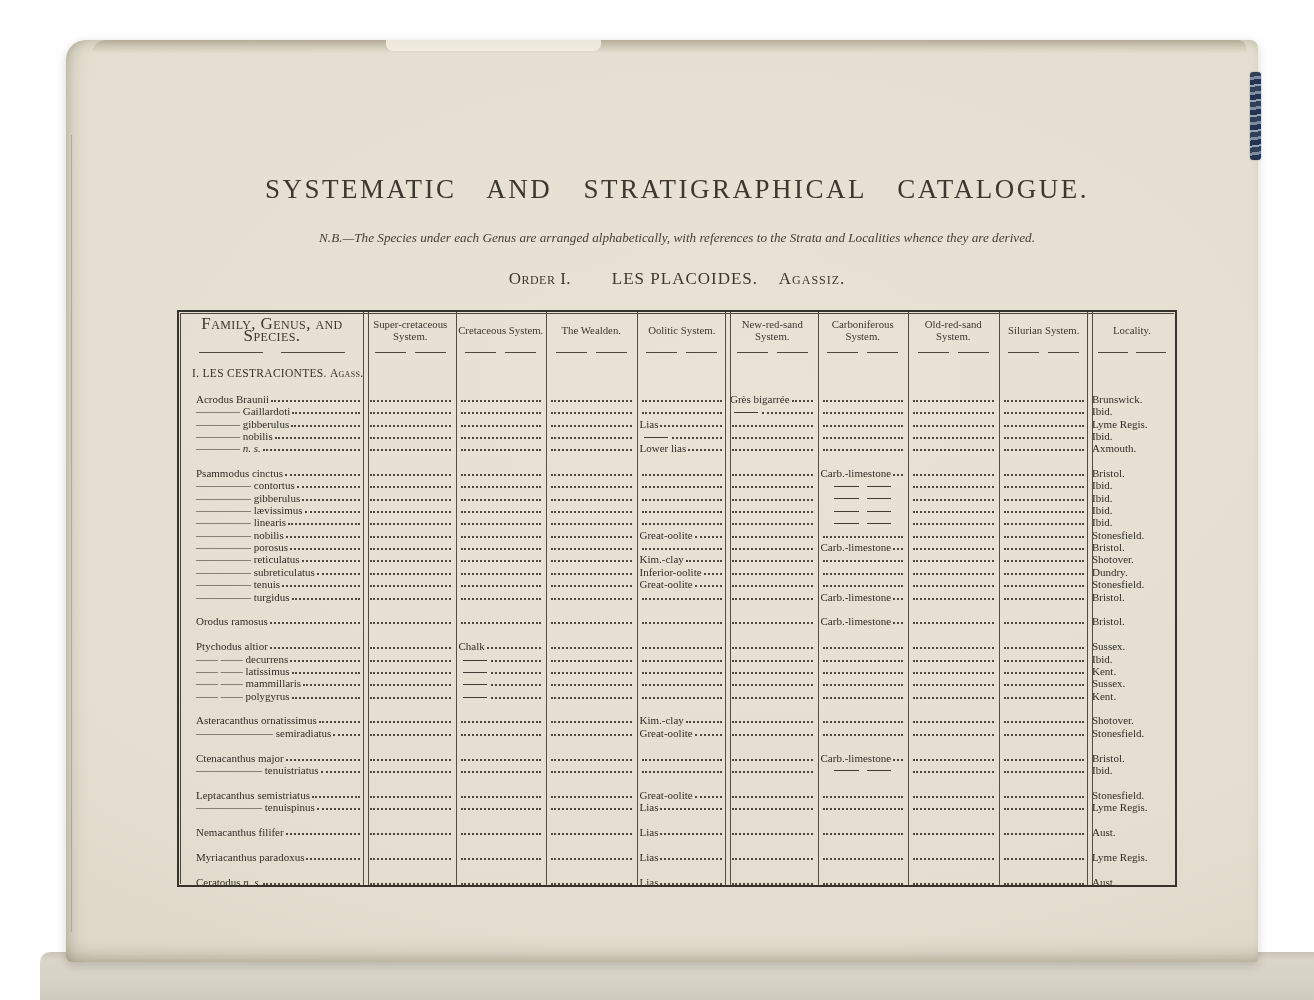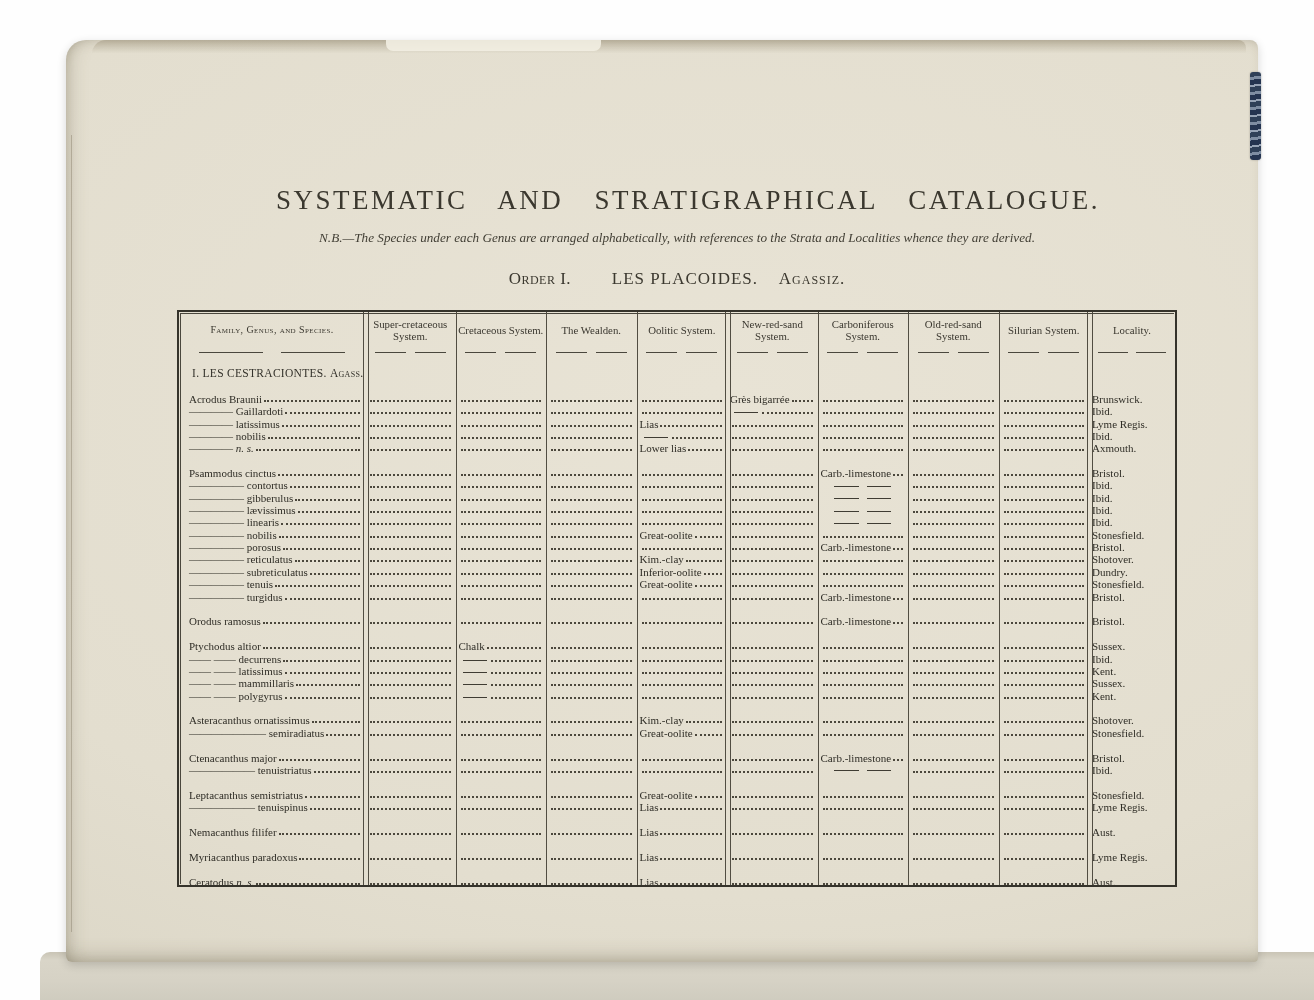--- a/index.html
+++ b/index.html
@@ -22,50 +22,50 @@
         background:linear-gradient(180deg,rgba(140,128,100,.38),rgba(140,128,100,0) 75%);
         border-radius:14px 8px 0 0;}
   .page-top-notch{position:absolute;top:0;left:320px;width:215px;height:11px;
         background:rgba(242,238,226,.9);border-radius:0 0 7px 7px;}
   .page-left-edge{position:absolute;left:5px;top:95px;bottom:30px;width:1px;
         background:rgba(118,106,82,.35);}
   .marble-edge{position:absolute;right:-3px;top:32px;width:11px;height:88px;border-radius:3px;
         background:repeating-linear-gradient(172deg,#2f4058 0 5px,#7e8da2 5px 8px,#243450 8px 13px,#97a4b6 13px 15px);
         box-shadow:0 0 2px rgba(0,0,0,.3);}
   
-  .title{position:absolute;left:111px;top:134px;width:1000px;margin:11px;text-align:center;
+  .title{position:absolute;left:111px;top:134px;width:1000px;margin:0;text-align:center;
         font-size:27px;font-weight:normal;letter-spacing:2.5px;word-spacing:22px;color:#3b382f;}
   .nb{position:absolute;left:81px;top:190px;width:1060px;margin:0;text-align:center;
         font-size:13.2px;color:#413e34;font-style:italic;}
   .order{position:absolute;left:111px;top:229px;width:1000px;margin:0;text-align:center;
         font-size:17px;color:#3b382f;letter-spacing:.5px;}
   .order-label{font-variant:small-caps;margin-right:36px;}
   .order-name{margin-right:16px;letter-spacing:1px;}
   .order-author{font-variant:small-caps;letter-spacing:1px;}
   
   .catalogue-table{position:absolute;left:111px;top:270px;width:1000px;height:577px;
         box-sizing:border-box;border:2.5px solid #35332b;display:flex;flex-direction:column;}
   .catalogue-table::before{content:"";position:absolute;inset:1px;
         border-top:1px solid #4a473d;border-left:1px solid #4a473d;pointer-events:none;z-index:5;}
   .grid-row{display:grid;grid-template-columns:186px repeat(8,1fr) 86px;}
   .thead{height:46px;flex:0 0 46px;}
   .hcell{position:relative;display:flex;flex-direction:column;justify-content:center;
         text-align:center;font-size:10.8px;line-height:12.5px;color:#3a372f;
         padding:0 2px 10px 2px;box-sizing:border-box;overflow:hidden;}
-  .hcell-first .hlabel{font-variant:small-caps;font-size:10px;letter-spacing:.4px;}
+  .hcell-first .hlabel{font-variant:small-caps;font-size:17px;letter-spacing:.4px;}
   .hrule{position:absolute;bottom:5px;left:11%;right:11%;height:1px;
         background:linear-gradient(90deg,#4a473d 0 44%,transparent 44% 56%,#4a473d 56% 100%);}
   .tbody{position:relative;flex:1;overflow:hidden;}
   .section-heading{margin:9px 0 0 13px;font-size:11.5px;line-height:13px;color:#33312a;letter-spacing:.3px;}
   .sh-author{font-variant:small-caps;}
   .group{margin-top:12.5px;}
   .row{height:12.35px;}
   .cell{display:flex;align-items:flex-end;overflow:hidden;padding:0 3px;}
   .txt,.name,.loc{font-size:11px;line-height:12px;white-space:nowrap;color:#2f2d26;}
-  .species-cell{padding-left:10px;}
+  .species-cell{padding-left:17px;}
   .loc-cell{text-align:right;}
   .dots{flex:1 1 auto;height:0;border-bottom:2px dotted #4b473c;margin:0 2px 3px 2px;min-width:5px;}
   .dseg{flex:0 0 24px;height:0;border-bottom:1.4px solid #3f3c33;margin:0 2px 4px 4px;}
   .ditto{width:68%;margin:0 auto 4.5px auto;display:flex;gap:8px;align-self:flex-end;}
   .ditto span{flex:1;height:0;border-top:1.4px solid #3f3c33;}
   .vline{position:absolute;top:0;bottom:0;width:1px;background:#514d42;z-index:4;}
   .vline.double{width:4px;background:none;border-left:1px solid #514d42;border-right:1px solid #514d42;}
 </style>
 </head>
 <body>
@@ -195,21 +195,21 @@
               </div>
               <div class="cell">
                 <div class="dots"></div>
               </div>
               <div class="cell loc-cell">
                 <span class="loc">Ibid.</span>
               </div>
             </div>
             <div class="grid-row row">
               <div class="cell species-cell">
-                <span class="name">———— latissimus</span>
+                <span class="name">———— gibberulus</span>
                 <div class="dots"></div>
               </div>
               <div class="cell">
                 <div class="dots"></div>
               </div>
               <div class="cell">
                 <div class="dots"></div>
               </div>
               <div class="cell">
                 <div class="dots"></div>

